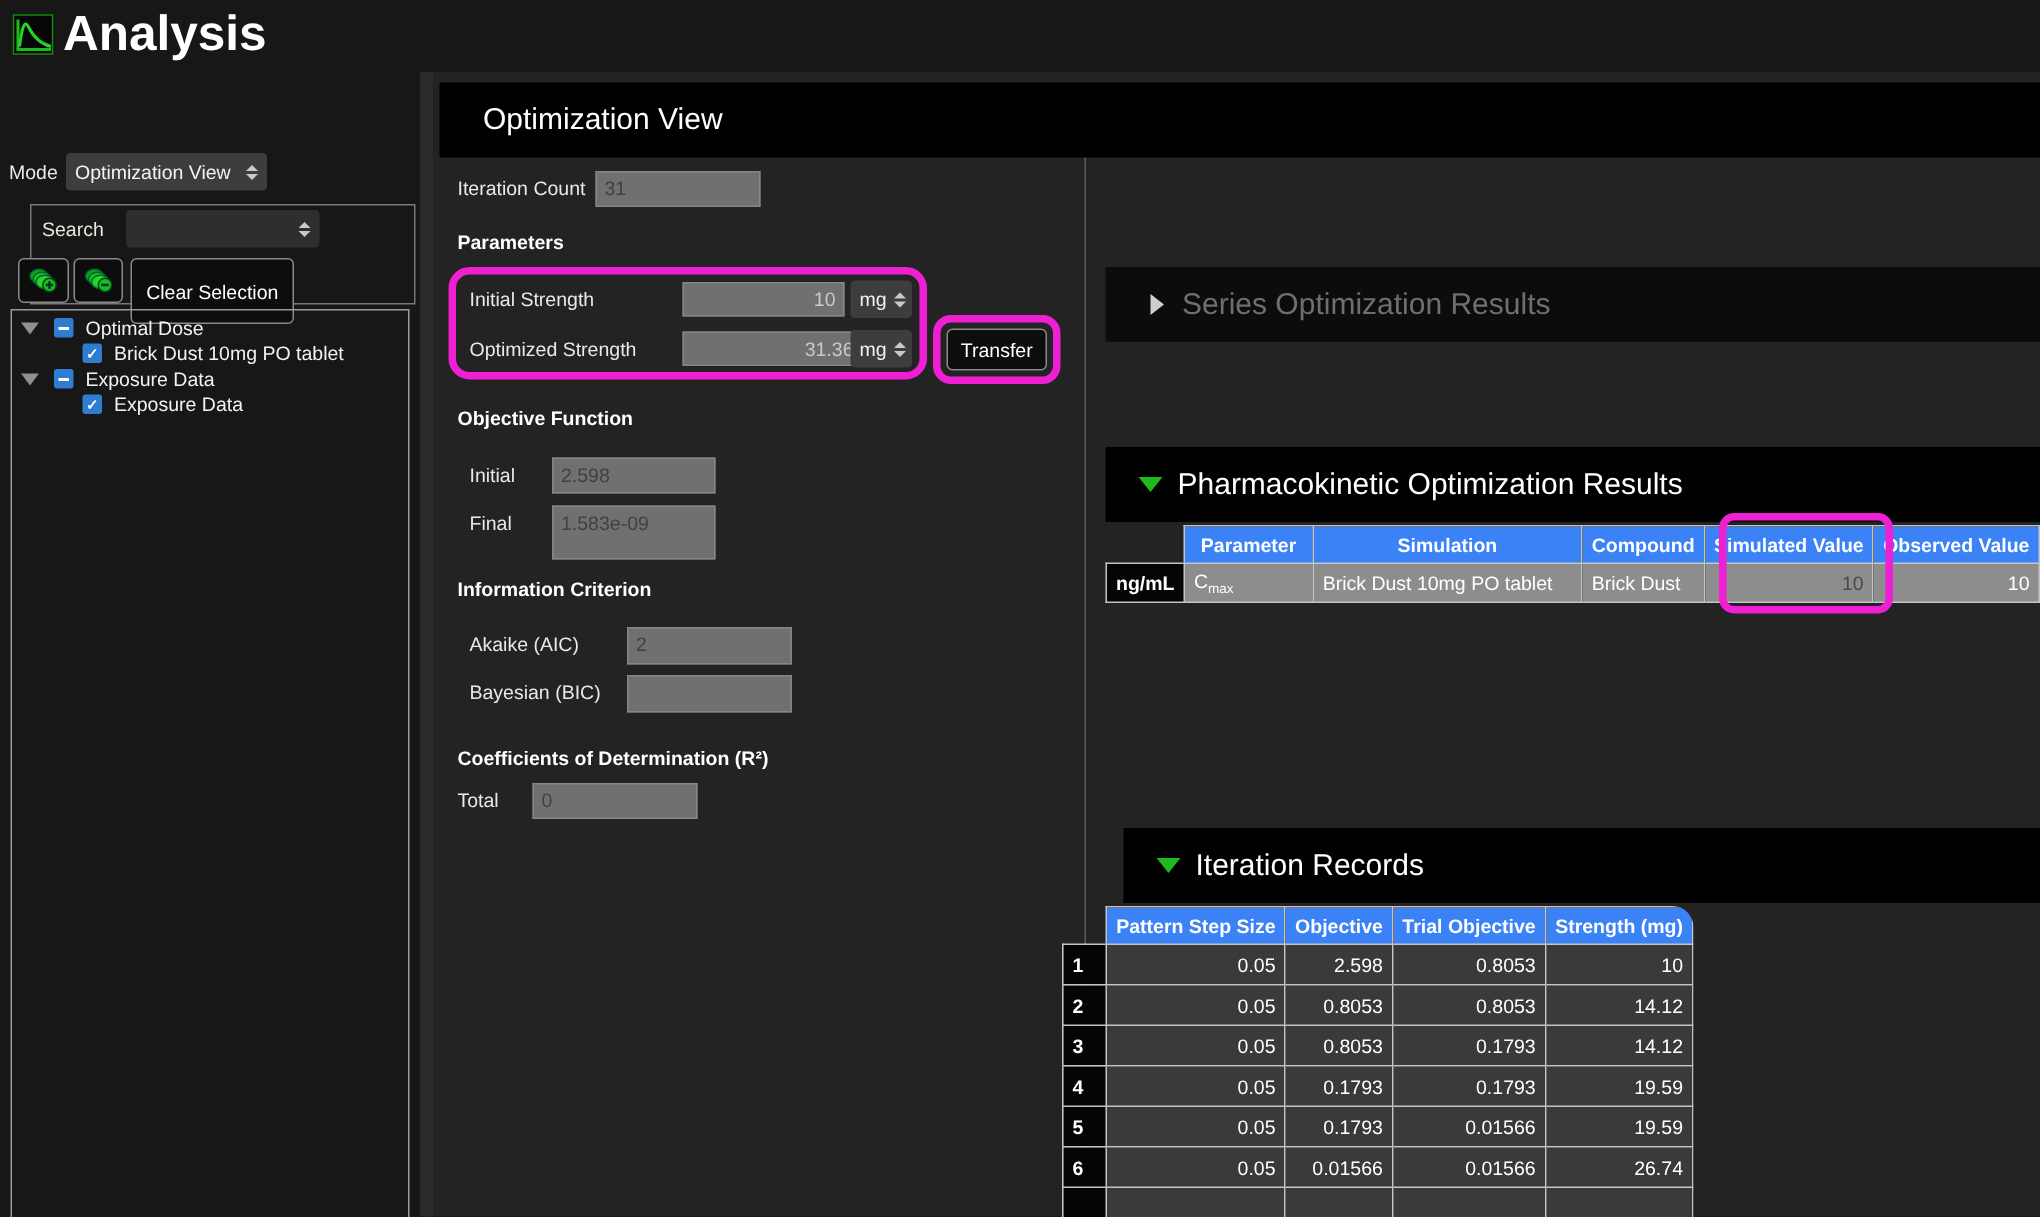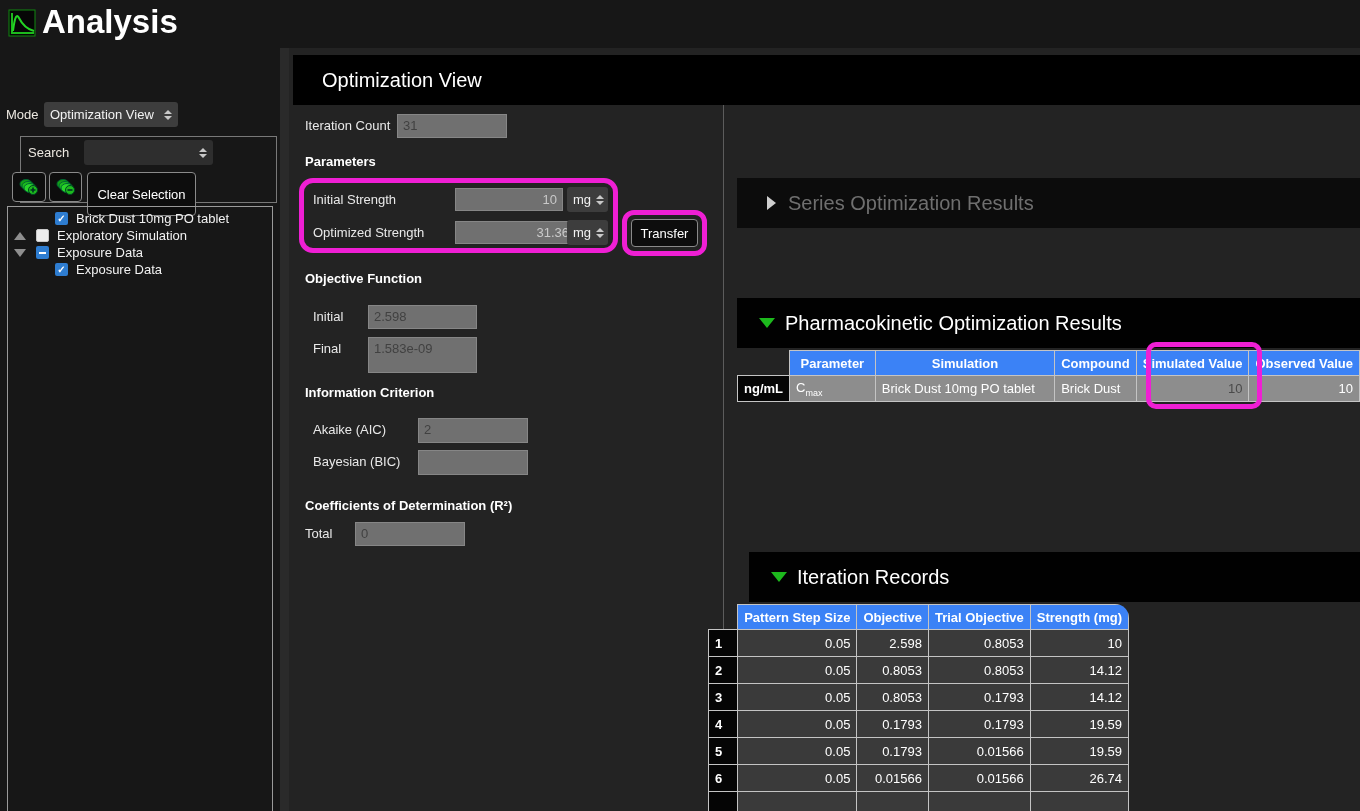--- a/index.html
+++ b/index.html
@@ -163,28 +163,28 @@
       <ellipse cx="8" cy="7" rx="6" ry="4.5" fill="#15a015" stroke="#063" stroke-width="1"></ellipse>
       <ellipse cx="10" cy="9" rx="6" ry="4.5" fill="#1db91d" stroke="#063" stroke-width="1"></ellipse>
       <ellipse cx="12" cy="11" rx="6" ry="4.5" fill="#29d429" stroke="#063" stroke-width="1"></ellipse>
       <circle cx="15" cy="13" r="4.5" fill="#1db91d" stroke="#042" stroke-width="1"></circle>
       <path d="M12.5 13 h5" stroke="#032" stroke-width="1.6"></path>
     </svg>
   </div>
   <div class="abs tool-btn" id="btn-clear">Clear Selection</div>
 
   <div class="abs" id="tree-box">
+      <div class="tree-row lvl0">
+        <span class="exp down"></span>
+        <span class="cb indeterminate"></span>
+        <span>Optimal Dose</span>
+      </div>
       <div class="tree-row lvl1">
         <span class="cb checked"></span>
         <span>Brick Dust 10mg PO tablet</span>
-      </div>
-      <div class="tree-row lvl0">
-        <span class="exp up"></span>
-        <span class="cb unchecked"></span>
-        <span>Exploratory Simulation</span>
       </div>
       <div class="tree-row lvl0">
         <span class="exp down"></span>
         <span class="cb indeterminate"></span>
         <span>Exposure Data</span>
       </div>
       <div class="tree-row lvl1">
         <span class="cb checked"></span>
         <span>Exposure Data</span>
       </div>

